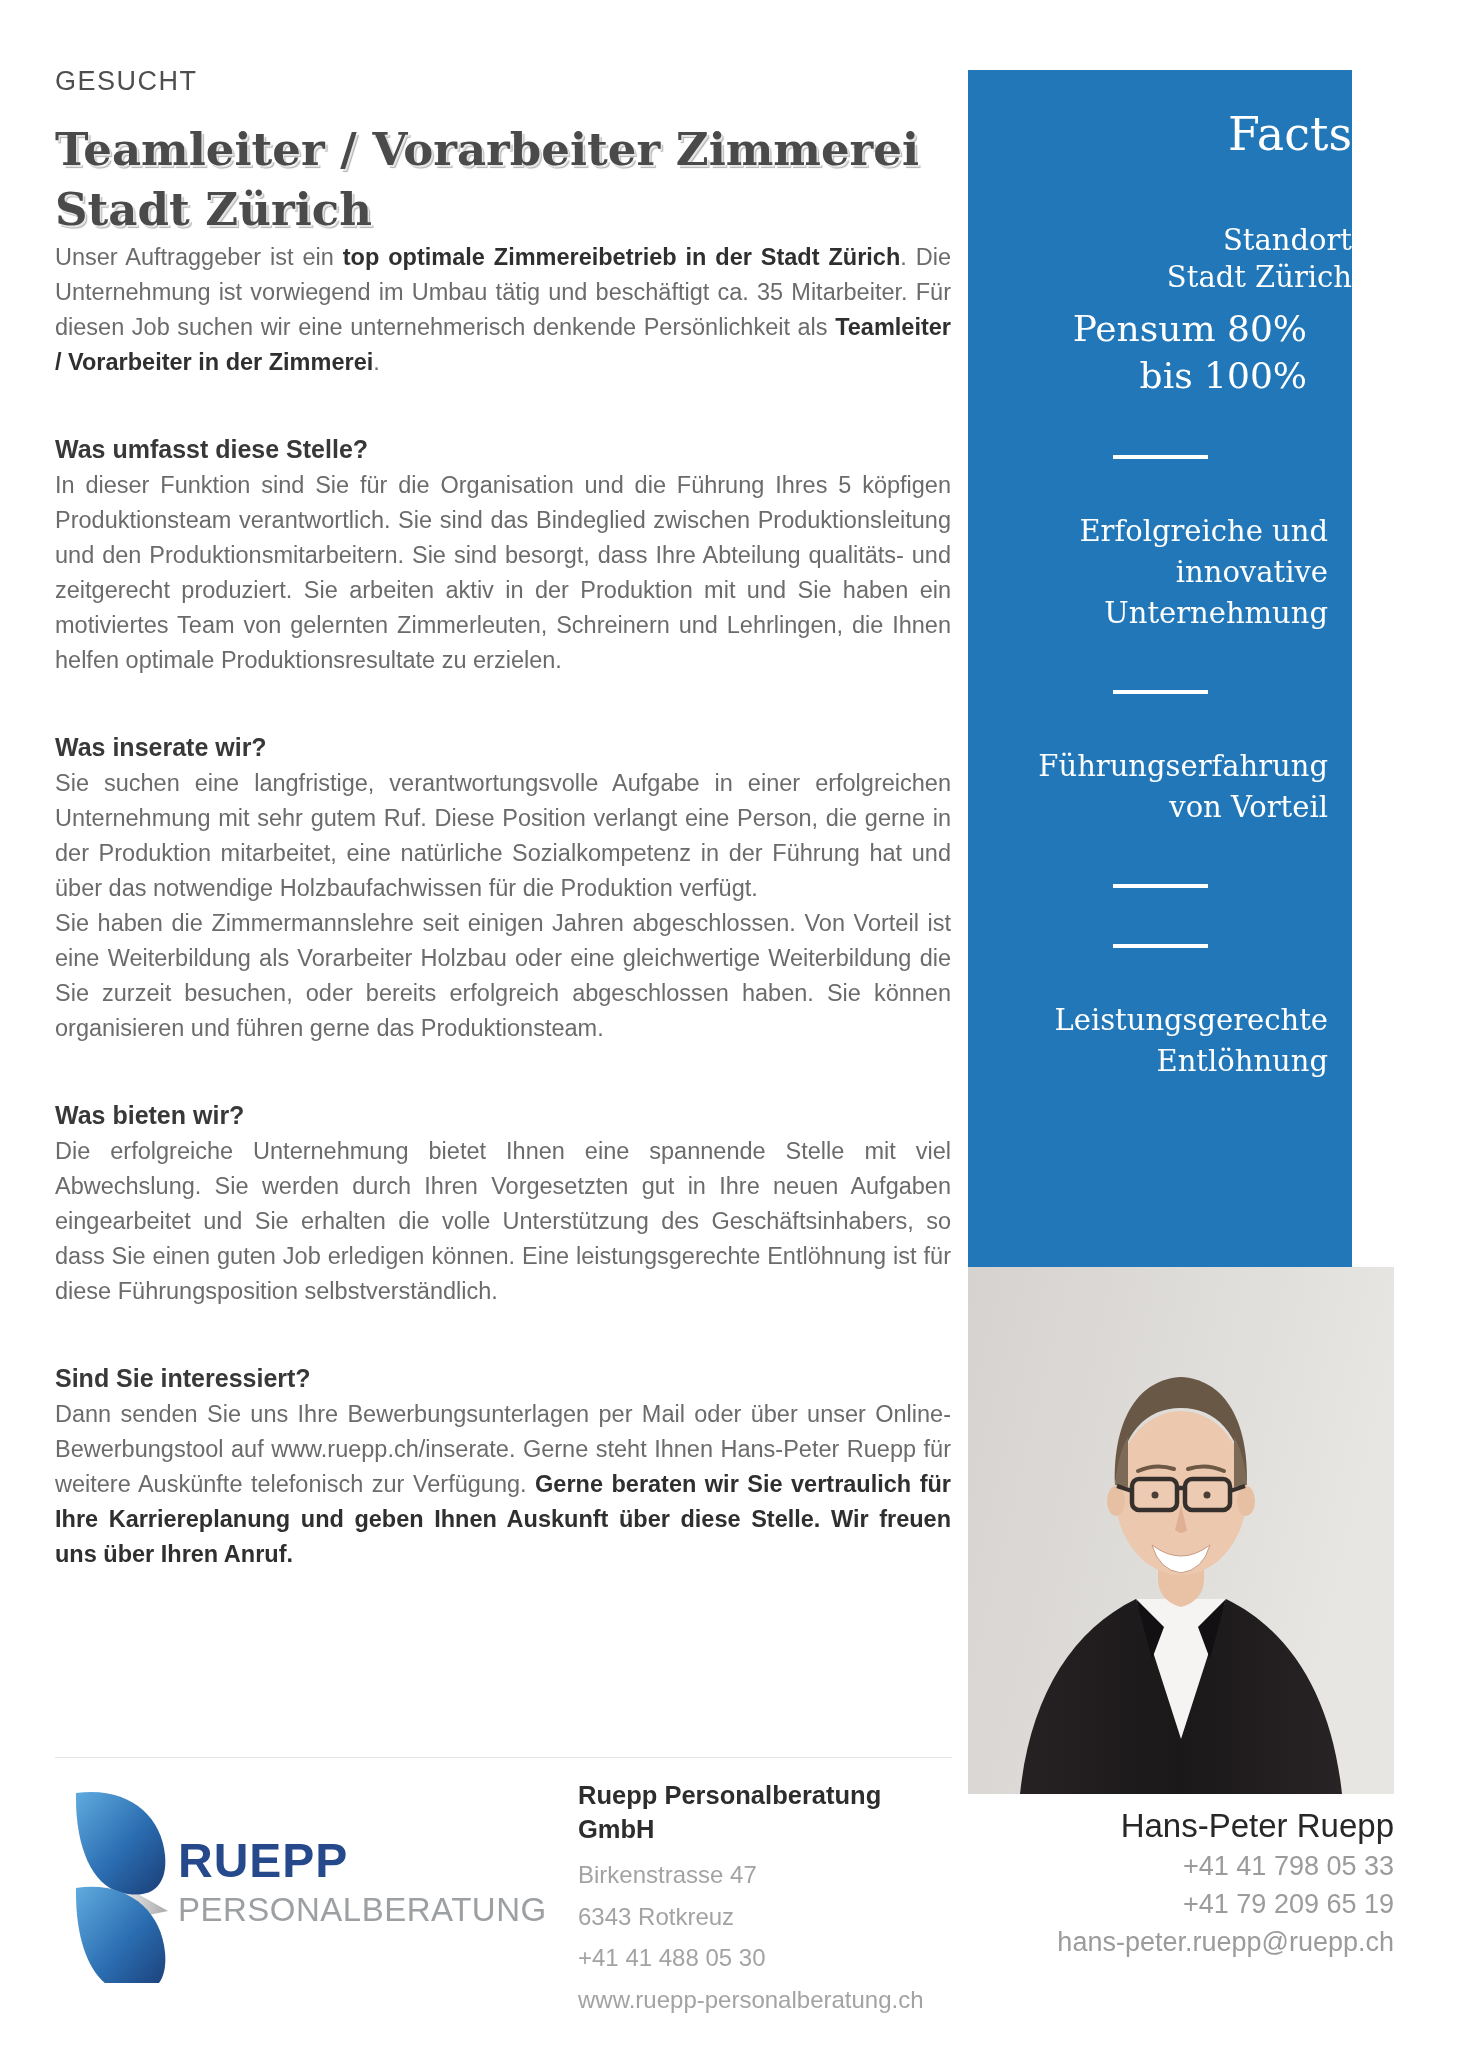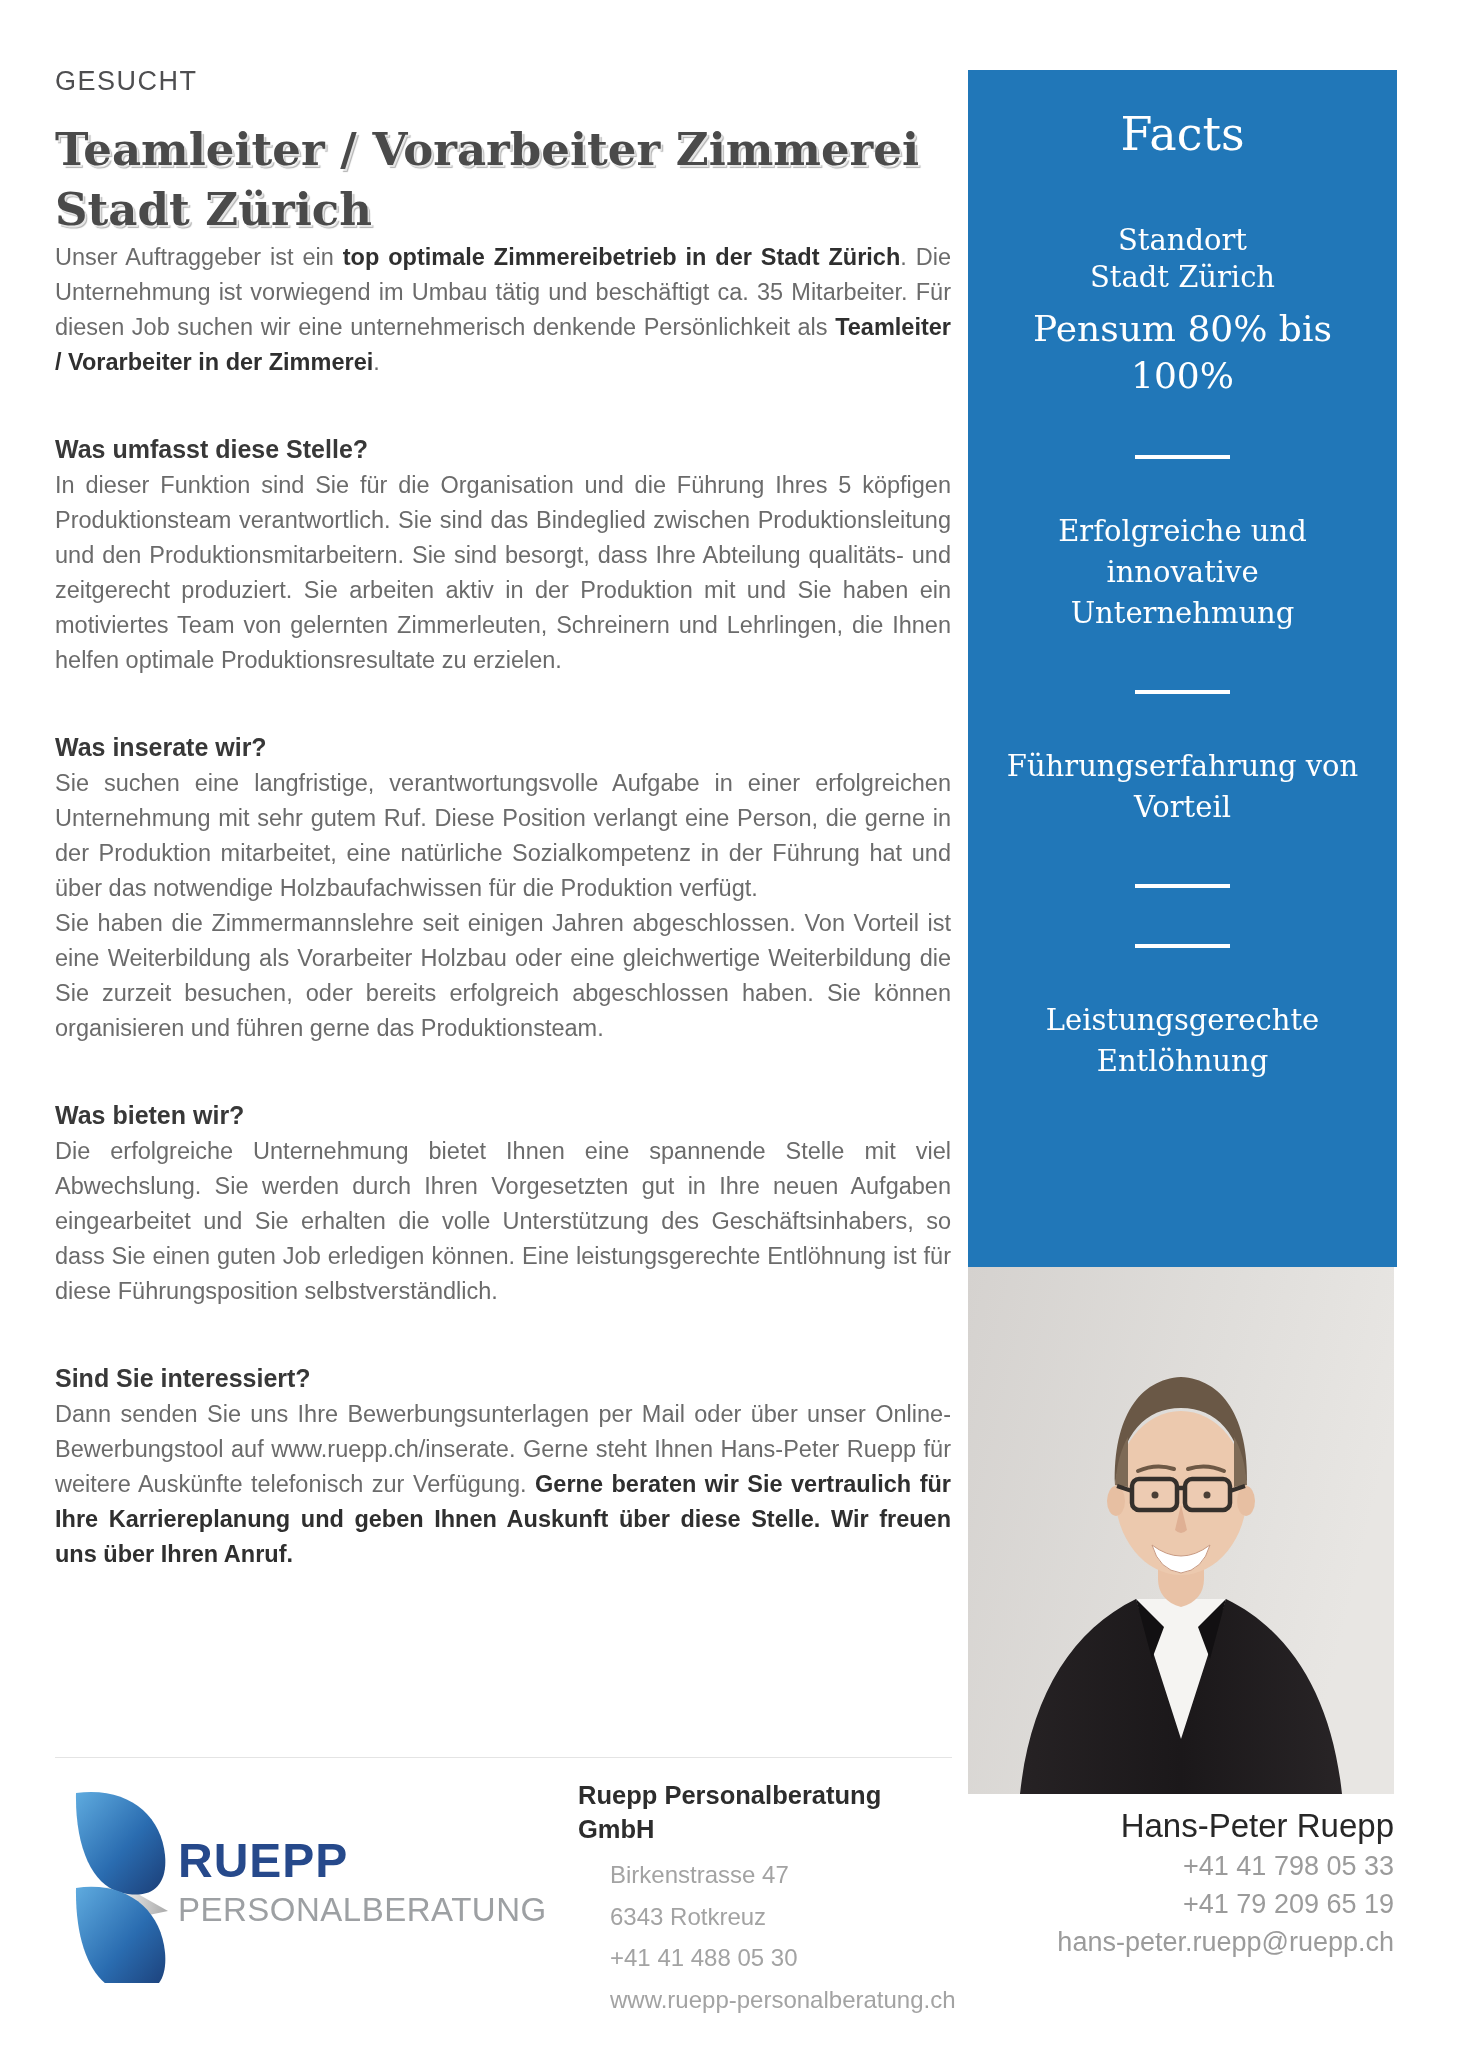--- a/index.html
+++ b/index.html
@@ -19,22 +19,22 @@
     font-size:23.5px;line-height:35px;color:#6b6b6b;text-align:justify;margin:0;
   }
   .intro{margin-top:46px;}
   .b{font-weight:700;color:#2f2f2f;}
   h3.sec{
     font-size:25px;line-height:34px;color:#383838;font-weight:700;
     margin:52px 0 2px 0;
   }
   
   .facts-panel{
-    position:absolute;left:968px;top:70px;width:429px;height:1197px;
-    background:#2177b8;color:#ffffff;text-align:center;
+    position:absolute;left:968px;top:70px;width:384px;height:1197px;
+    background:#2177b8;color:#ffffff;text-align:right;
     font-family:"DejaVu Serif", serif;overflow:hidden;
   }
   .facts-title{font-size:46px;line-height:60px;margin-top:34px;font-weight:400;}
   .fact-location{margin-top:58px;font-size:29px;line-height:37px;}
   .fact-pensum{margin-top:9px;font-size:36px;line-height:47px;padding:0 45px;}
   .fact-divider{width:95px;height:4px;background:#ffffff;margin:56px auto 0 auto;}
   .fact-item{margin-top:52px;font-size:29px;line-height:41px;padding:0 24px;}
   
   .portrait{
     position:absolute;left:968px;top:1267px;width:426px;height:527px;overflow:hidden;
@@ -45,21 +45,21 @@
   .contact-name{font-size:33px;line-height:42px;color:#272727;font-weight:400;}
   .contact-line{font-size:27px;line-height:38px;color:#9b9b9b;}
   
   .footer-divider{position:absolute;left:55px;top:1757px;width:897px;height:1px;background:#e4e4e4;}
   .logo-mark{position:absolute;left:70px;top:1789px;}
   .logo-words{position:absolute;left:178px;top:1836px;}
   .logo-primary{font-size:48px;font-weight:700;color:#26498b;letter-spacing:1px;line-height:50px;}
   .logo-secondary{font-size:33px;color:#9da0a3;letter-spacing:0.5px;line-height:40px;margin-top:4px;}
   .company-block{position:absolute;left:578px;top:1778px;width:380px;}
   .company-name{font-size:25.5px;line-height:34px;font-weight:700;color:#2d2d2d;}
-  .company-line{font-size:24px;line-height:41.5px;color:#a3a3a3;margin-left:32px;}
+  .company-line{font-size:24px;line-height:41.5px;color:#a3a3a3;}
   .company-line.first{margin-top:8px;}
 </style>
 </head>
 <body>
 
 <div class="main-col">
   <div class="eyebrow">GESUCHT</div>
 
   <div class="job-title">
     <div>Teamleiter / Vorarbeiter Zimmerei</div>

